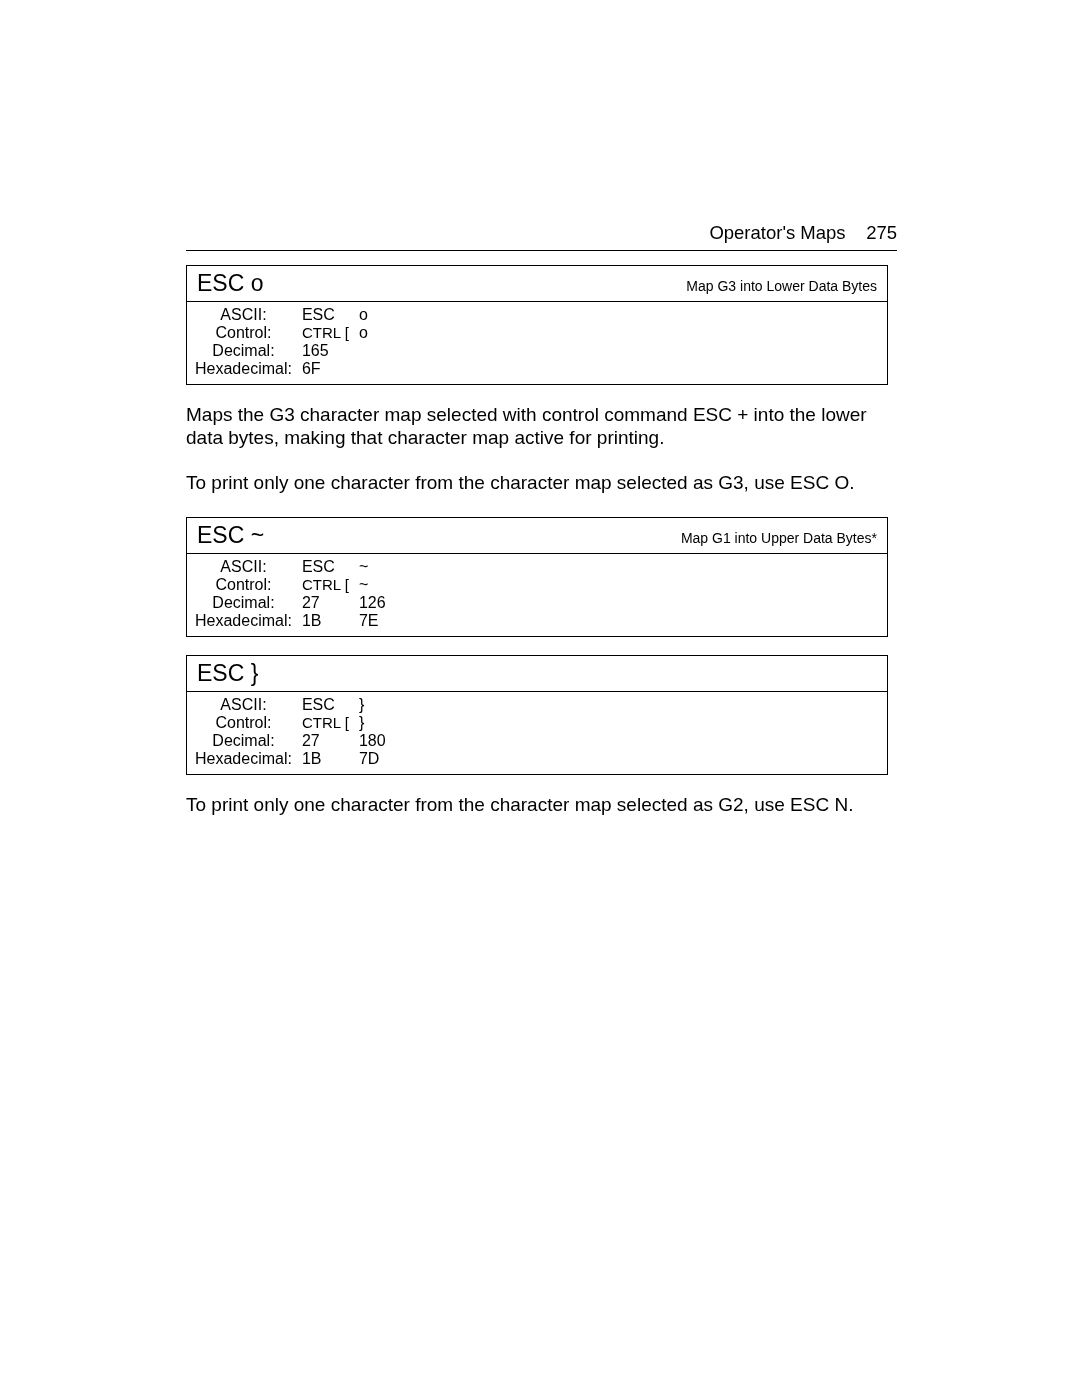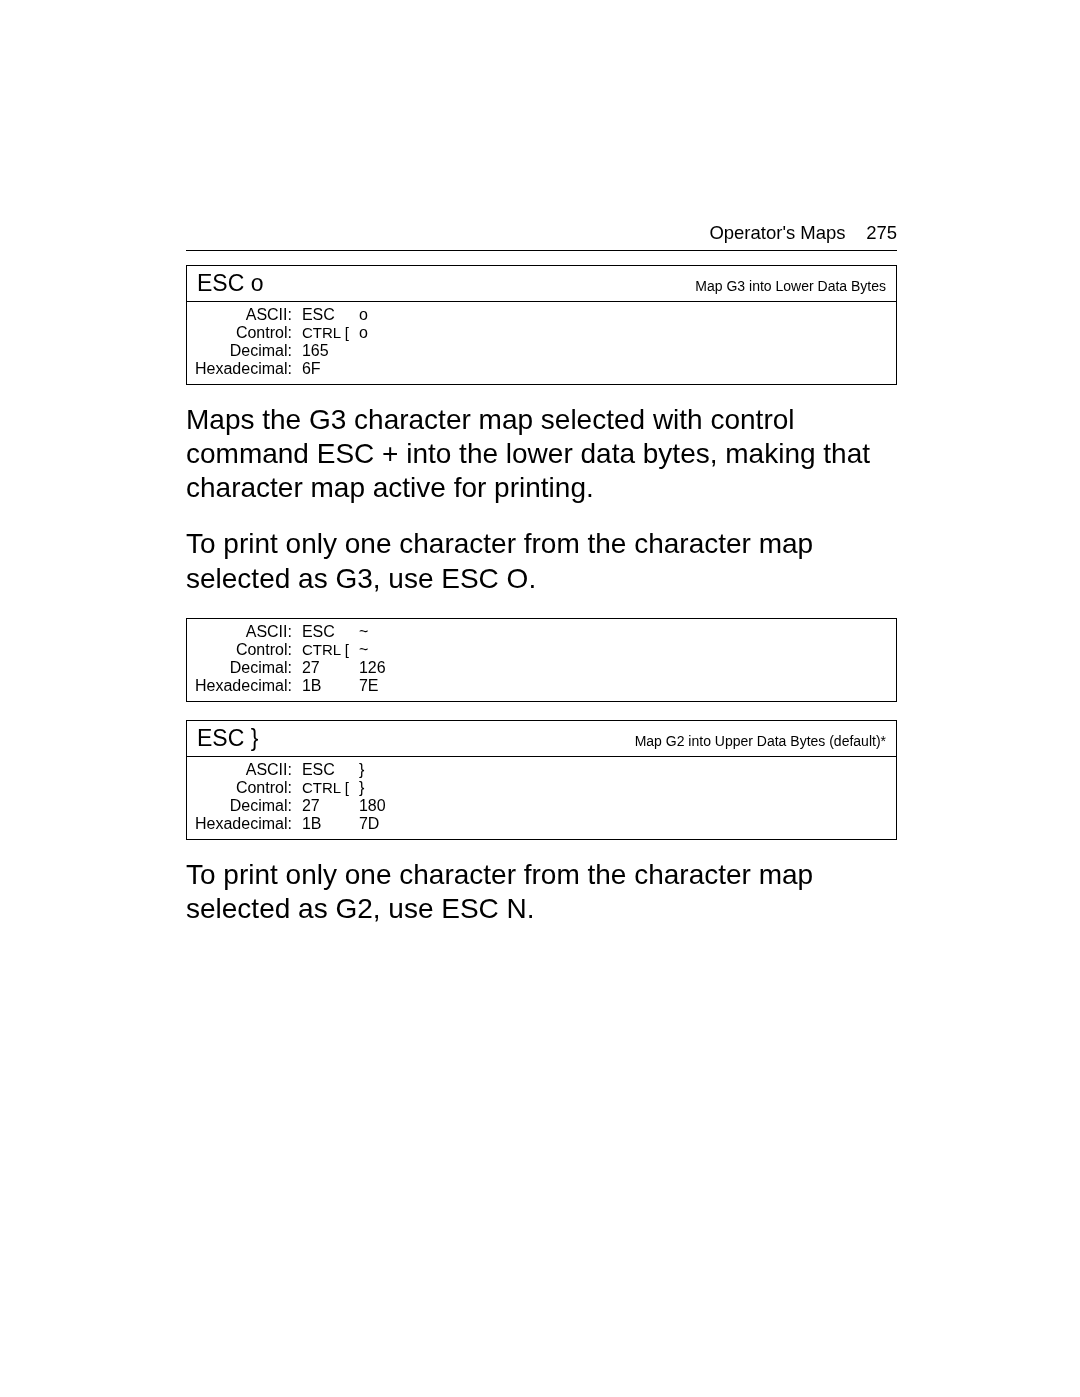--- a/index.html
+++ b/index.html
@@ -22,47 +22,47 @@
     font-size: 18.5px;
     margin: 0 0 6px 0;
   }
   .head-rule {
     border: none;
     border-top: 1.5px solid #000;
     margin: 0 0 14px 0;
   }
   .cmd-box {
     border: 1.5px solid #000;
-    margin: 0 0 18px 0;
+    margin: 0 9px 18px 0;
   }
   .cmd-head {
     display: flex;
     justify-content: space-between;
     align-items: baseline;
     border-bottom: 1.5px solid #000;
     padding: 4px 10px 4px 10px;
   }
   .cmd-name  { font-size: 23px; }
   .cmd-title { font-size: 14px; }
   .cmd-body {
     padding: 4px 8px 6px 8px;
     font-size: 16px;
   }
   .cmd-body table { border-collapse: collapse; }
   .cmd-body td {
     padding: 0 10px 0 0;
     vertical-align: baseline;
     white-space: nowrap;
   }
-  .cmd-body .lbl  { text-align: right; min-width: 86px; }
+  .cmd-body .lbl  { text-align: center; min-width: 86px; }
   .cmd-body .col1 { min-width: 46px; }
   .cmd-body .col2 { min-width: 40px; }
   .cmd-body .small { font-size: 15px; }
   p.desc {
-    font-size: 28px;
+    font-size: 19px;
     line-height: 1.22;
     margin: 9px 0 22px 0;
   }
 </style>
 </head>
 <body>
 
 <div class="content">
 
   <div class="running-head">
@@ -99,20 +99,24 @@
           <td class="col2"></td>
         </tr>
       </tbody>
         </table>
     </div>
   </div>
   <p class="desc">Maps the G3 character map selected with control command ESC + into the lower data bytes, making that character map active for printing.</p>
   <p class="desc">To print only one character from the character map selected as G3, use ESC O.</p>
 
   <div class="cmd-box">
+    <div class="cmd-head">
+      <span class="cmd-name">ESC ~</span>
+      <span class="cmd-title">Map G1 into Upper Data Bytes*</span>
+    </div>
     <div class="cmd-body">
       <table>
         <tbody>
             <tr>
           <td class="lbl">ASCII:</td>
           <td class="col1">ESC</td>
           <td class="col2">~</td>
         </tr>
         <tr>
           <td class="lbl">Control:</td>
@@ -130,21 +134,20 @@
           <td class="col2">7E</td>
         </tr>
       </tbody>
         </table>
     </div>
   </div>
 
   <div class="cmd-box">
     <div class="cmd-head">
       <span class="cmd-name">ESC }</span>
-      <span class="cmd-title">Map G2 into Upper Data Bytes (default)*</span>
     </div>
     <div class="cmd-body">
       <table>
         <tbody>
             <tr>
           <td class="lbl">ASCII:</td>
           <td class="col1">ESC</td>
           <td class="col2">}</td>
         </tr>
         <tr>

